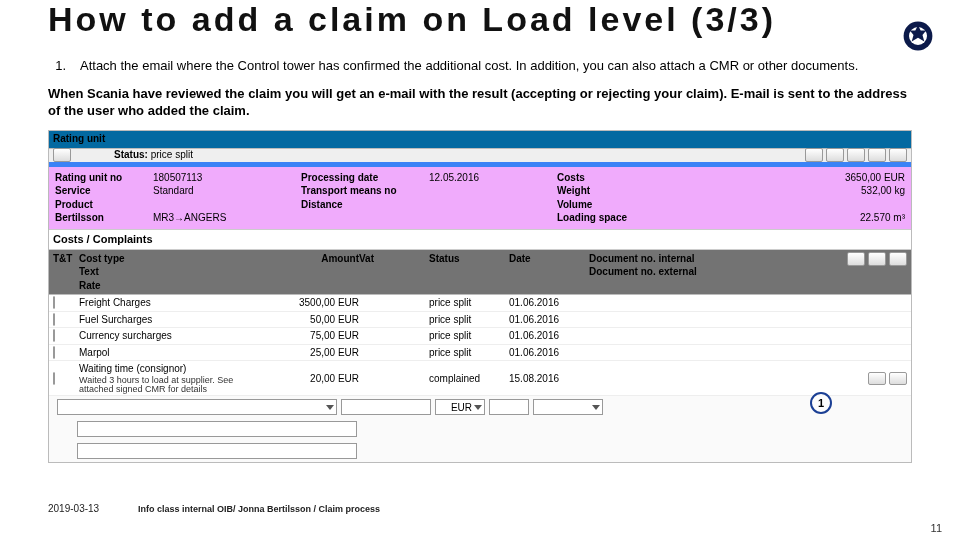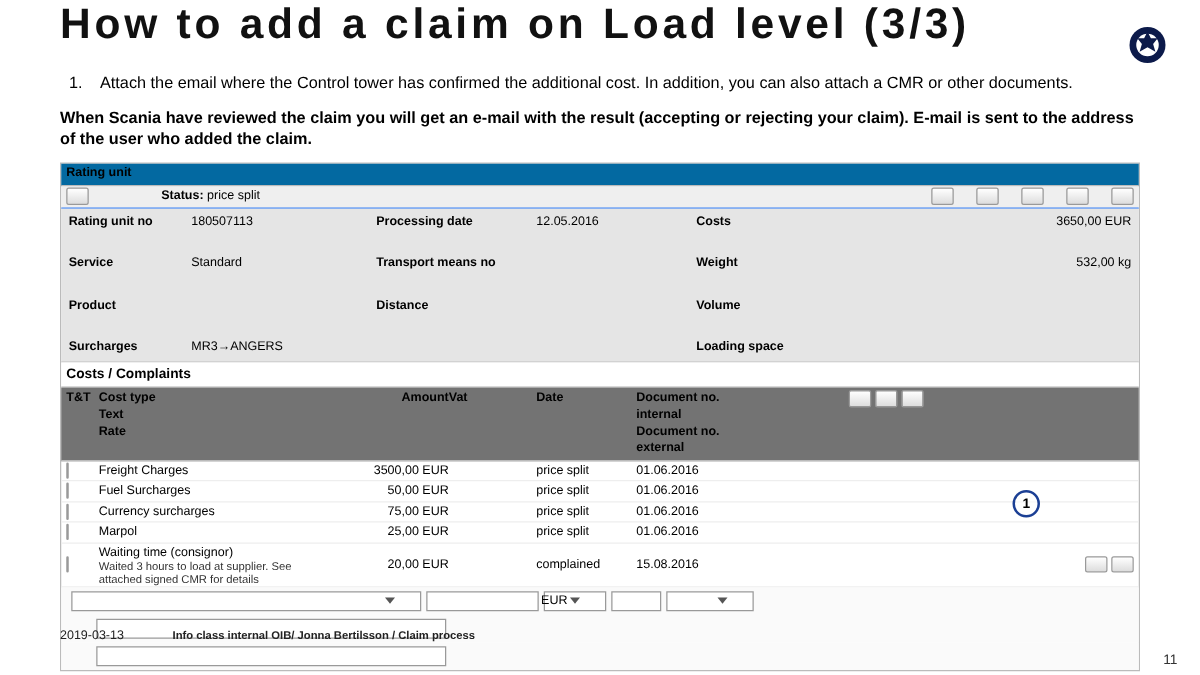--- a/index.html
+++ b/index.html
@@ -8,43 +8,43 @@
   .title { font-family: Liberation Sans, sans-serif; font-size: 34px; letter-spacing: 3px; line-height: 1.15; padding-top: 0px; color: #111; }
   .logo { position: absolute; top: 18px; right: 24px; width: 36px; height: 36px; }
   .logo svg { width: 100%; height: 100%; }
   .body { margin-top: 18px; font-size: 13px; line-height: 1.35; }
   .step { display: flex; gap: 14px; margin-bottom: 10px; }
   .step .num { width: 18px; text-align: right; }
   .para { margin-bottom: 6px; font-weight: bold; }
 
   .shot { margin-top: 10px; border: 1px solid #bbb; background: #fff; font-size: 10px; }
   .panelhdr { background: #0369a1; border-bottom: 1px solid #bbb; display: flex; align-items: center; height: 18px; padding: 0 4px; font-weight: bold; }
-  .toolbar { background: #efefef; border-bottom: 1px solid #3b82f6; display: flex; align-items: center; height: 18px; padding: 0 4px; gap: 18px; }
+  .toolbar { background: #efefef; border-bottom: 5px solid #3b82f6; display: flex; align-items: center; height: 18px; padding: 0 4px; gap: 3px; }
   .toolbar .spacer { flex: 1; }
   .tbtn { width: 18px; height: 14px; background: linear-gradient(#fff,#ddd); border: 1px solid #999; border-radius: 2px; display: inline-block; }
   .statusline { font-size: 10px; padding-left: 40px; }
 
-  .kv { display: grid; grid-template-columns: 90px 140px 120px 120px 110px 1fr; gap: 20px 8px; padding: 4px 6px; background: #e5e5e5; border-bottom: 1px solid #ccc; }
+  .kv { display: grid; grid-template-columns: 90px 140px 120px 120px 110px 1fr; gap: 0 8px; padding: 4px 6px; background: #f0abfc; border-bottom: 1px solid #ccc; }
   .kv .lbl { font-weight: bold; }
   .kv .val { }
   .kv .rt { text-align: right; }
 
   .sect { font-weight: bold; padding: 2px 4px; background: #fff; border-bottom: 1px solid #ccc; font-size: 11px; }
 
   .thead { display: grid; grid-template-columns: 26px 160px 120px 70px 80px 80px 150px 1fr; background: #737373; border-bottom: 1px solid #bbb; font-weight: bold; padding: 2px 4px; }
   .thead .rt { text-align: right; }
   .row { display: grid; grid-template-columns: 26px 160px 120px 70px 80px 80px 150px 1fr; padding: 1px 4px; border-bottom: 1px solid #eee; align-items: center; min-height: 16px; }
   .row .amt { text-align: right; }
   .row .rbtn { width: 18px; height: 13px; background: linear-gradient(#fff,#ddd); border: 1px solid #999; border-radius: 2px; }
   .row .end { display: flex; gap: 3px; justify-content: flex-end; }
   .row .sub { font-size: 9px; color: #333; line-height: 1.05; }
 
   .formrow { display: flex; gap: 4px; padding: 3px 4px; align-items: center; background: #fafafa; }
   .formrow .in { height: 16px; border: 1px solid #999; background: #fff; }
-  .formrow .sel { height: 16px; border: 1px solid #999; background: #fff; display: inline-flex; align-items: center; justify-content: flex-end; padding-right: 20px; }
+  .formrow .sel { height: 16px; border: 1px solid #999; background: #fff; display: inline-flex; align-items: center; justify-content: flex-end; padding-right: 2px; }
   .formrow .sel::after { content: ""; border-left: 4px solid transparent; border-right: 4px solid transparent; border-top: 5px solid #555; }
 
   .callout { position: absolute; width: 22px; height: 22px; border: 2px solid #1b3f94; border-radius: 50%; display: flex; align-items: center; justify-content: center; font-size: 11px; color: #000; font-weight: bold; background: rgba(255,255,255,0.6); }
 
   .footer { position: absolute; bottom: 26px; left: 48px; right: 60px; display: flex; align-items: baseline; font-size: 10px; color: #222; }
   .footer .date { width: 90px; }
   .footer .info { font-weight: bold; font-size: 9px; }
   .pagenum { position: absolute; bottom: 6px; right: 18px; font-size: 11px; color: #333; }
 </style>
 </head>
@@ -98,34 +98,36 @@
         <div class="lbl">Weight</div>
           <div class="val rt">532,00 kg</div>
 
         <div class="lbl">Product</div>
           <div class="val"></div>
         <div class="lbl">Distance</div>
           <div class="val"></div>
         <div class="lbl">Volume</div>
           <div class="val rt"></div>
 
-        <div class="lbl">Surcharges</div>
+        <div class="lbl">Bertilsson</div>
           <div class="val">MR3→ANGERS</div>
         <div class="lbl"></div>
           <div class="val"></div>
         <div class="lbl">Loading space</div>
+          <div class="val rt">22.570 m³</div>
       </div>
 
       <div class="sect">Costs / Complaints</div>
 
       <div class="thead">
         <div>T&amp;T</div>
         <div><span>Cost type</span><br><span>Text</span><br><span>Rate</span></div>
         <div class="rt">Amount</div>
         <div>Vat</div>
+        <div>Status</div>
         <div>Date</div>
         <div><span>Document no. internal</span><br><span>Document no. external</span></div>
         <div class="end" style="display:flex;gap:3px;justify-content:flex-end;">
           <span class="tbtn"></span>
           <span class="tbtn"></span>
           <span class="tbtn"></span>
         </div>
       </div>
 
       <div class="row">

